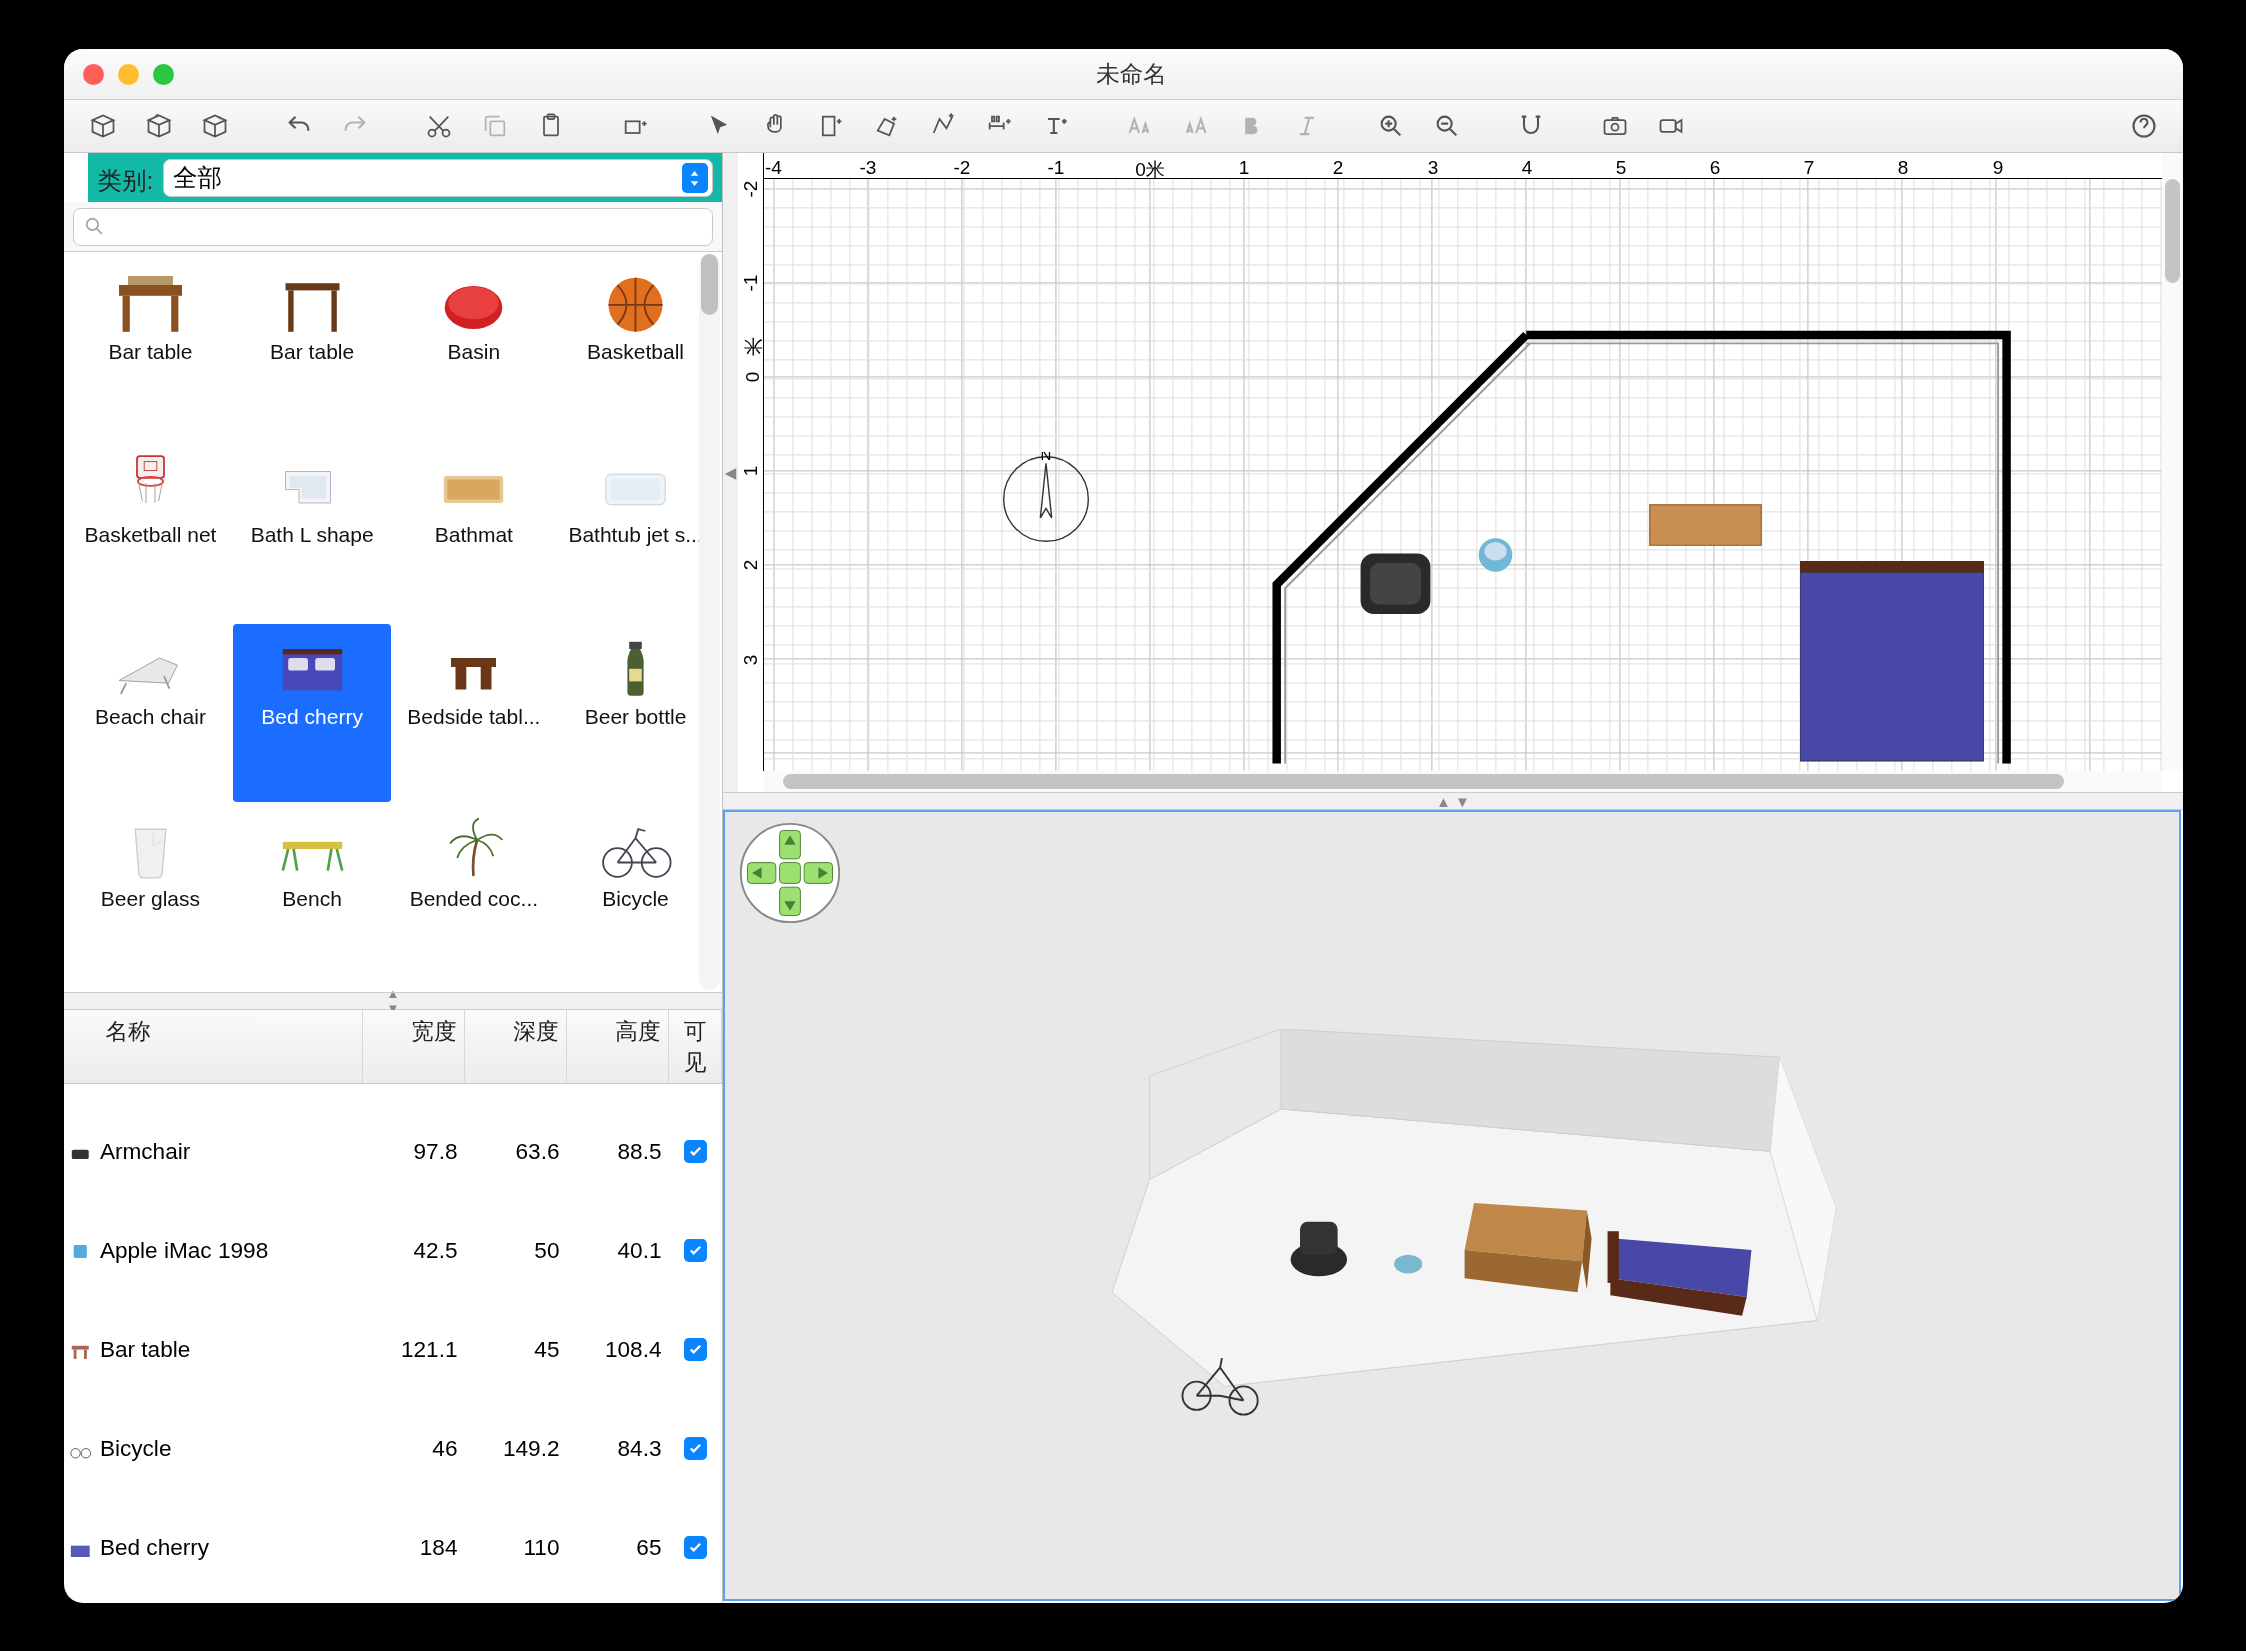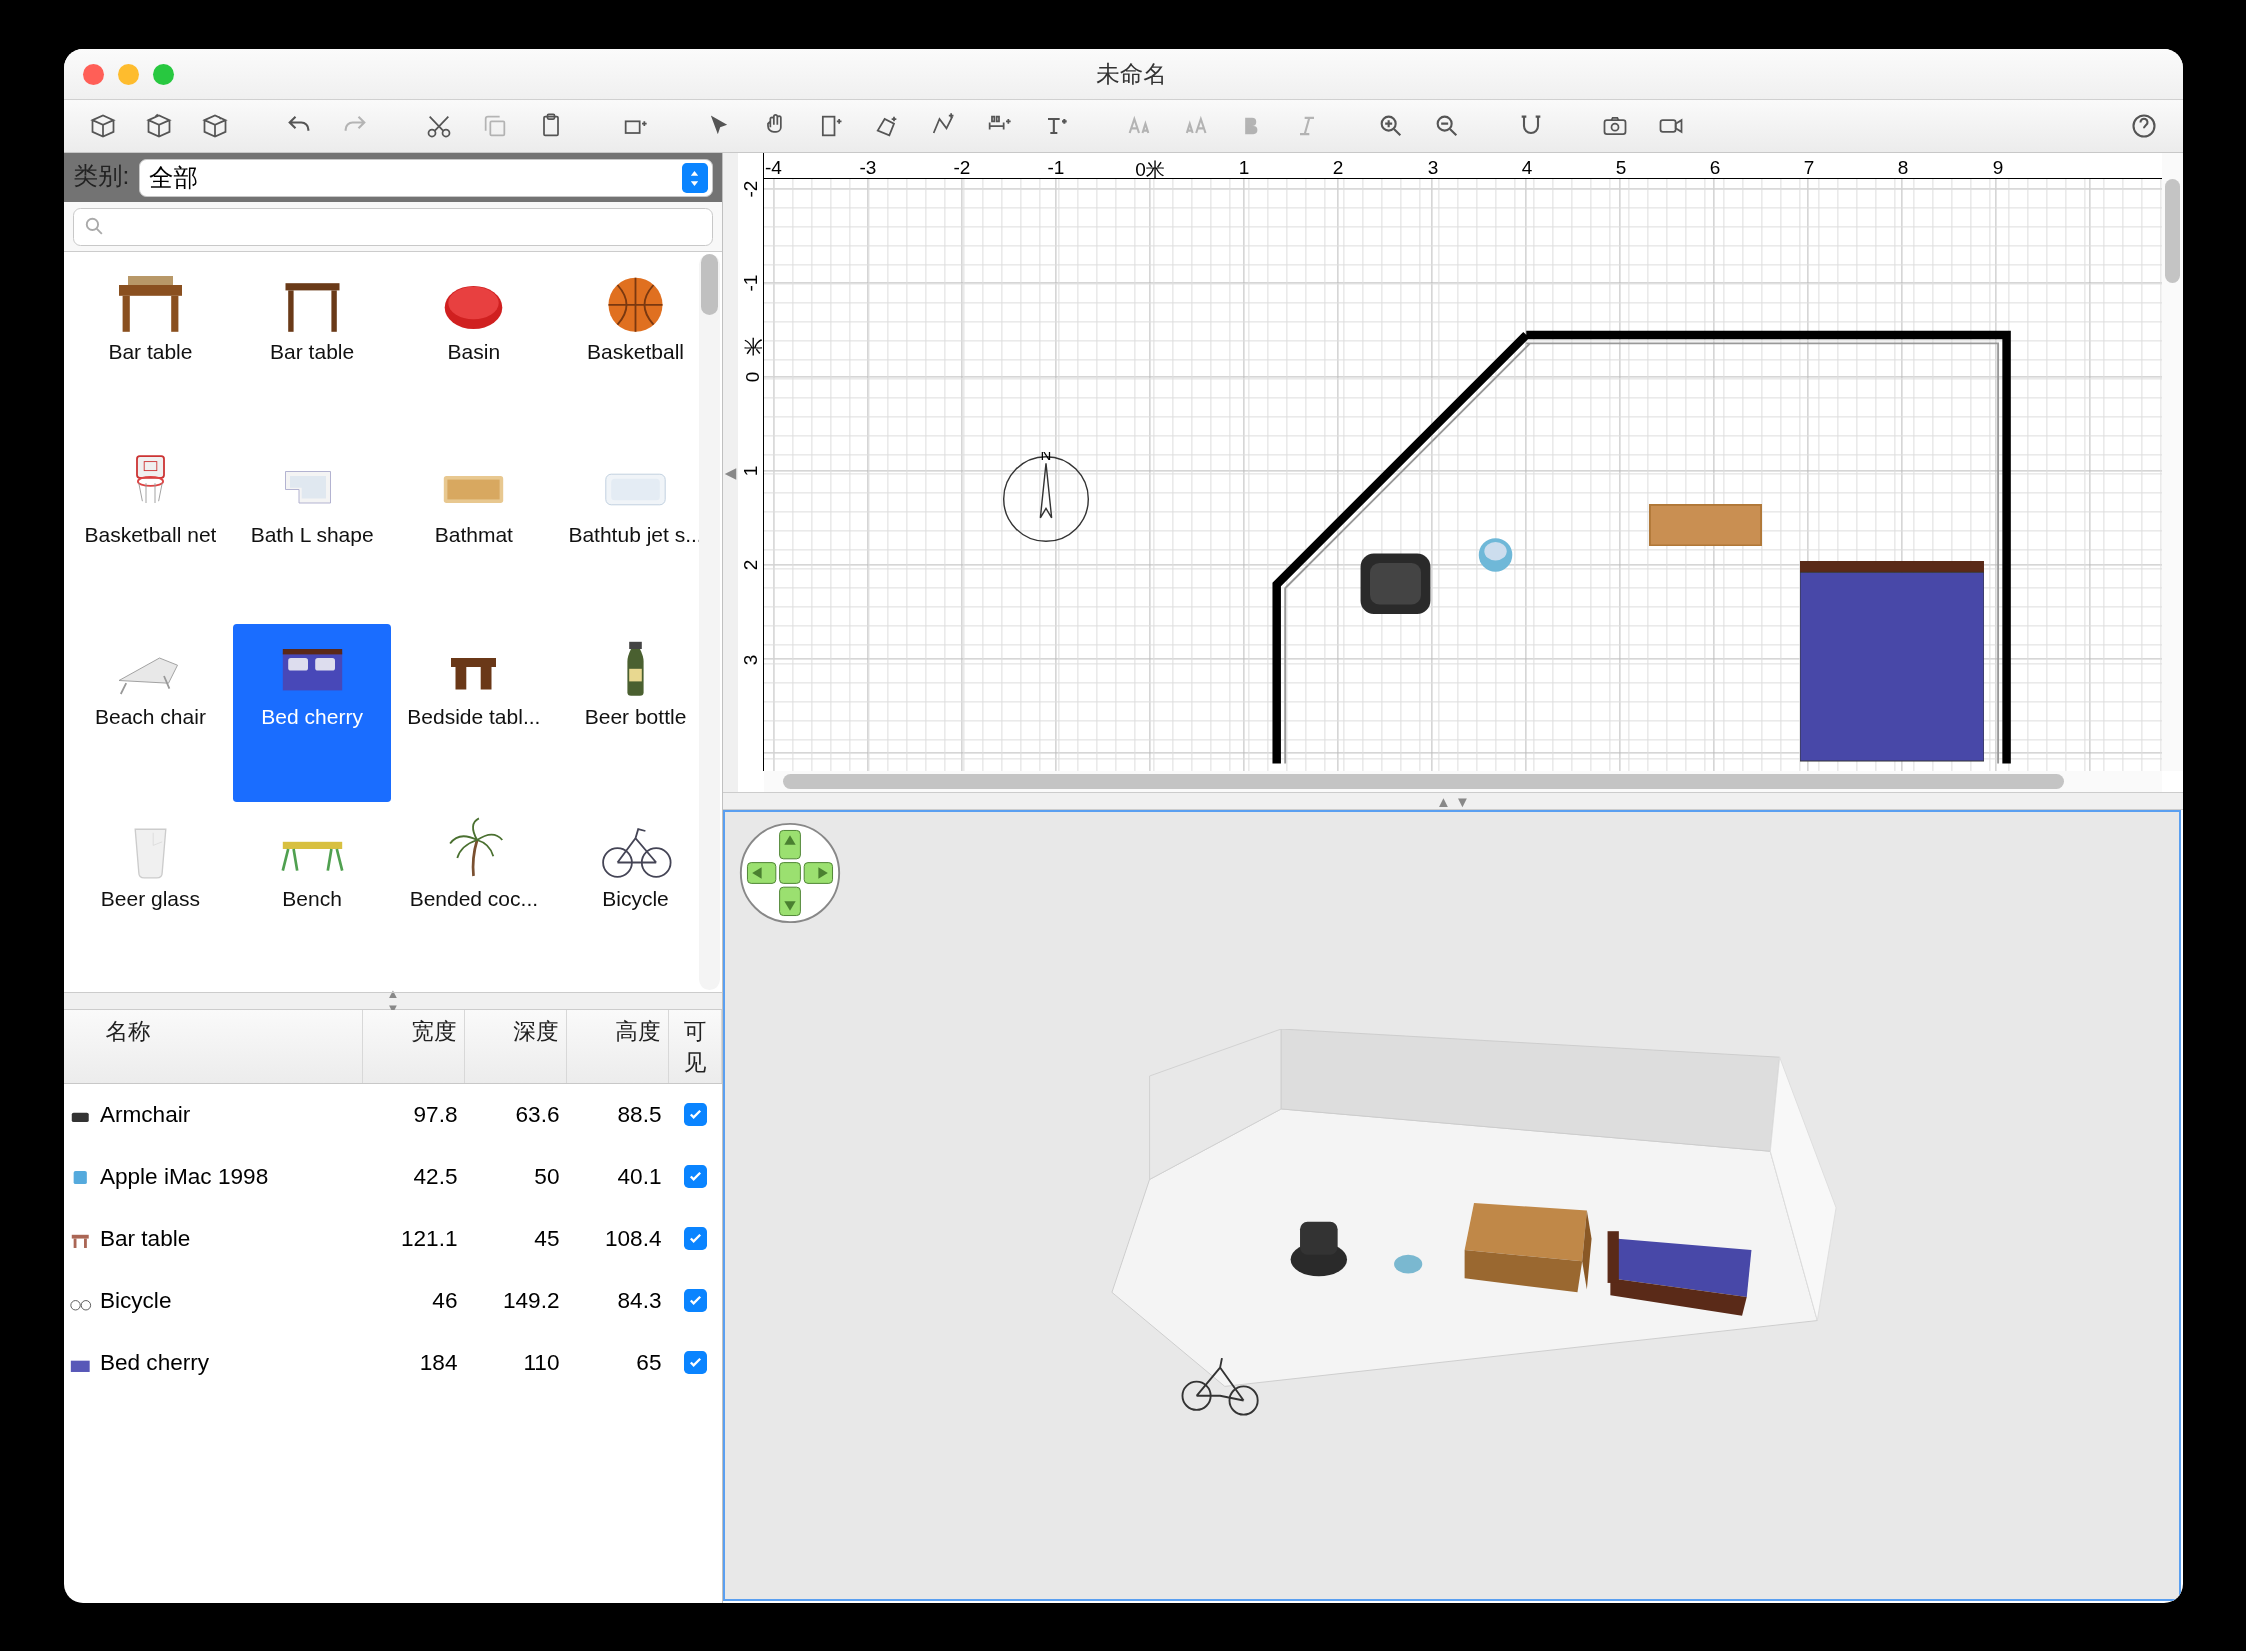--- a/index.html
+++ b/index.html
@@ -12,21 +12,21 @@
 .min-dot { background: #febc2e; }
 .max-dot { background: #28c840; }
 .title { flex: 1; text-align: center; font-size: 23.5px; color: #333; margin-left:-75px;}
 .toolbar { height: 53px; background: linear-gradient(#fafafa,#ececec); border-bottom: 0.9px solid #c8c8c8; display: flex; align-items: center; padding: 0 11.3px; gap: 0; }
 .tgroup { display: flex; gap: 0; margin-right: 28px; }
 .tbtn { width: 56px; height: 38px; display: flex; align-items: center; justify-content: center; border-radius: 5.6px; color:#555; }
 .tbtn svg { width: 28px; height: 28px; }
 .toolbar-spacer { flex: 1; }
 .content { flex: 1; display: flex; min-height: 0; }
 .left-col { width: 659px; display: flex; flex-direction: column; border-right: 0.9px solid #c0c0c0; }
-.cat-row { display: flex; align-items: flex-start; padding: 5.6px 9.4px; gap: 9.4px; background:#737373;}
+.cat-row { display: flex; align-items: flex-end; padding: 5.6px 9.4px; gap: 9.4px; background:#14b8a6;margin-left:24px;}
 .cat-label { font-size: 24.5px; color:#222;}
 .cat-select { flex: 1; height: 38px; background: #fff; border: 0.9px solid #c8c8c8; border-radius: 7.5px; display: flex; align-items: center; padding: 0 9.4px; font-size: 24.5px; position: relative; }
 .cat-select .chev { position:absolute; right:3.8px; top:3.8px; width:26px; height:30px; background:#0a84ff; border-radius:4.7px; display:flex; flex-direction:column; align-items:center; justify-content:center; color:#fff;}
 .search-row { padding: 5.6px 9.4px; background:#f8f8f8; }
 .search-input { width: 100%; height: 38px; border: 0.9px solid #c8c8c8; border-radius: 7.5px; padding: 0 40px; font-size: 22.6px; background:#fff;}
 .search-wrap { position: relative; }
 .search-wrap .sicn { position: absolute; left: 9.4px; top: 7.5px; color:#aaa; }
 .catalog { flex: 1; overflow-y: auto; padding: 7.5px; display: grid; grid-template-columns: repeat(4, 1fr); gap: 3.8px; border-top:0.9px solid #ccc; border-bottom:0.9px solid #ccc; position:relative;}
 .catalog-scroll { position:absolute; right:1.9px; top:1.9px; bottom:1.9px; width:21px; background:#f4f4f4; border-radius:10.4px;}
 .catalog-scroll .thumb { position:absolute; top:0; left:1.9px; right:1.9px; height:61px; background:#c0c0c0; border-radius:8.5px;}
@@ -36,21 +36,21 @@
 .cat-item .lbl { font-size: 21px; text-align: center; white-space: nowrap; overflow: hidden; text-overflow: ellipsis; max-width: 141px; color:#111;}
 .cat-item.selected .lbl { color:#fff; }
 .resize-bar { height:17px; background:#f0f0f0; border-bottom:0.9px solid #ccc; display:flex; align-items:center; justify-content:center; color:#888; font-size:13px;}
 .table { flex: 0 0 593px; display: flex; flex-direction: column; }
 .thead { display: flex; background: linear-gradient(#fafafa,#ececec); border-bottom: 0.9px solid #c8c8c8; font-size: 22.6px; color:#222;padding-left:34px;}
 .thead div { padding: 5.6px 7.5px; border-right: 0.9px solid #d8d8d8; }
 .col-name { flex: 1; }
 .col-w, .col-d, .col-h { width: 102px; text-align: right; }
 .col-v { width: 53px; text-align: center; }
 .tbody { flex: 1; overflow-y: auto; }
-.trow { display: flex; font-size: 22.6px; padding: 18px 0; align-items:center;}
+.trow { display: flex; font-size: 22.6px; padding: 18px 0; align-items:center;margin-top:37px;}
 .trow .cicon { width:24.5px; height:21px; margin:0 3.8px;}
 .trow .col-name { flex: 1; padding: 0 3.8px; }
 .trow .col-w, .trow .col-d, .trow .col-h { width: 102px; text-align: right; padding: 0 7.5px; }
 .trow .col-v { width: 53px; text-align: center; }
 .chk { width: 22.6px; height: 22.6px; background: #0a84ff; border-radius: 4.7px; display: inline-flex; align-items: center; justify-content: center; color: #fff; }
 .right-col { flex: 1; display: flex; flex-direction: column; min-width: 0; }
 .plan-top { flex:0 0 640px; display:flex; position:relative; border-bottom:0.9px solid #ccc;}
 .collapse-handle { width:15px; background:#f0f0f0; display:flex; align-items:center; justify-content:center; color:#888;}
 .plan-view { flex:1; position:relative; background:#fff; overflow:hidden;}
 .ruler-h { position:absolute; top:0; left:26px; right:21px; height:26px; background:#fff; border-bottom:0.9px solid #000;}

